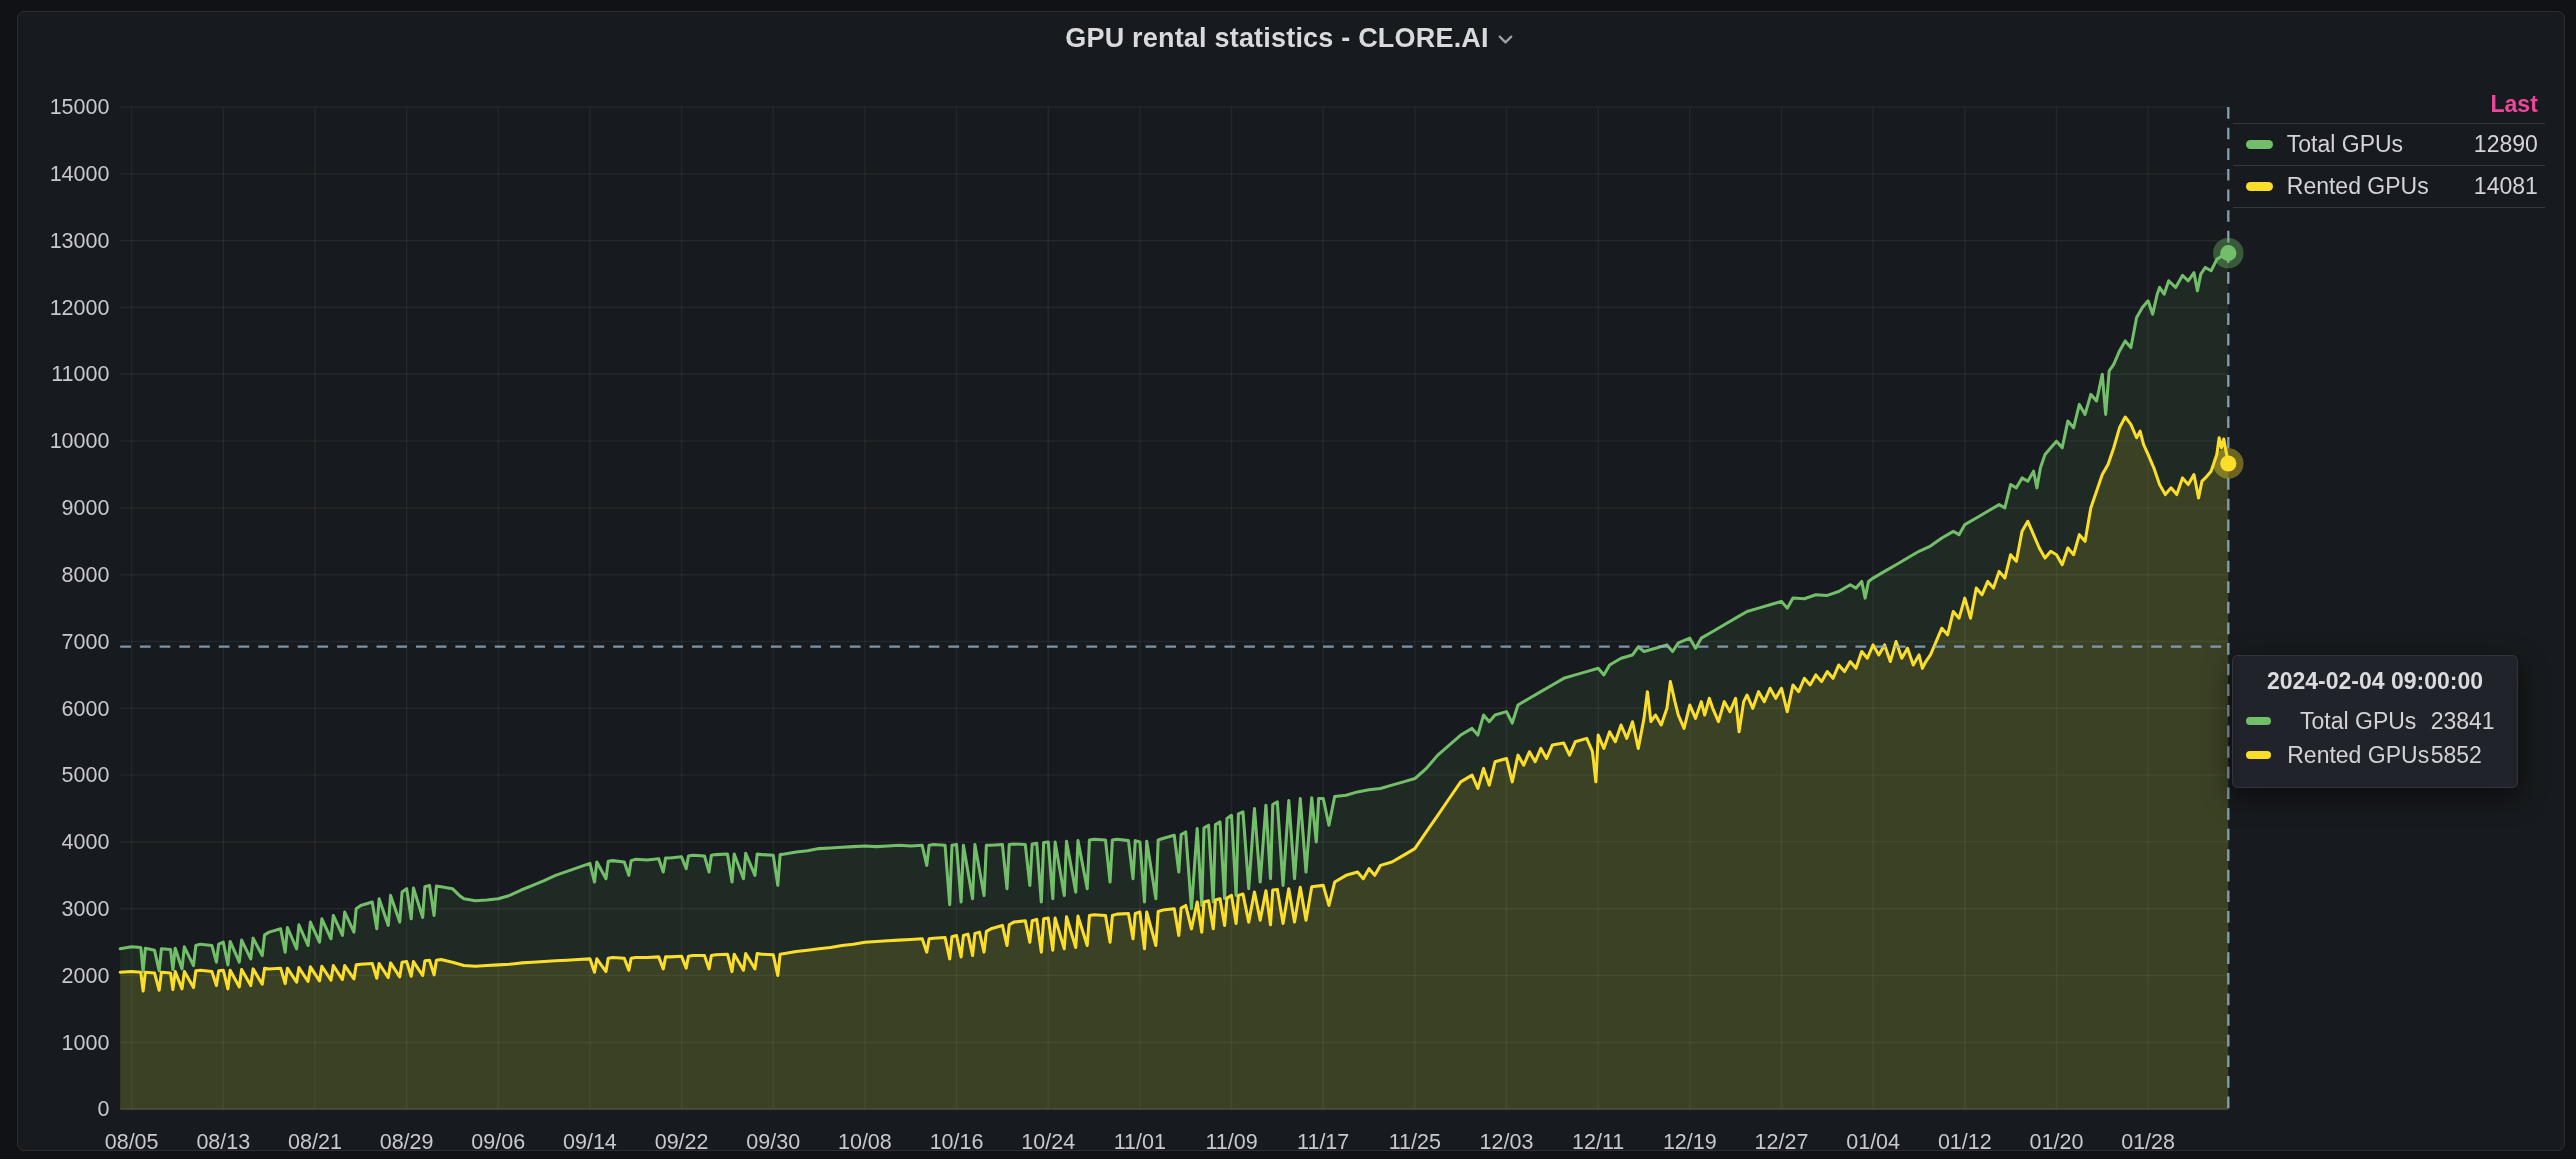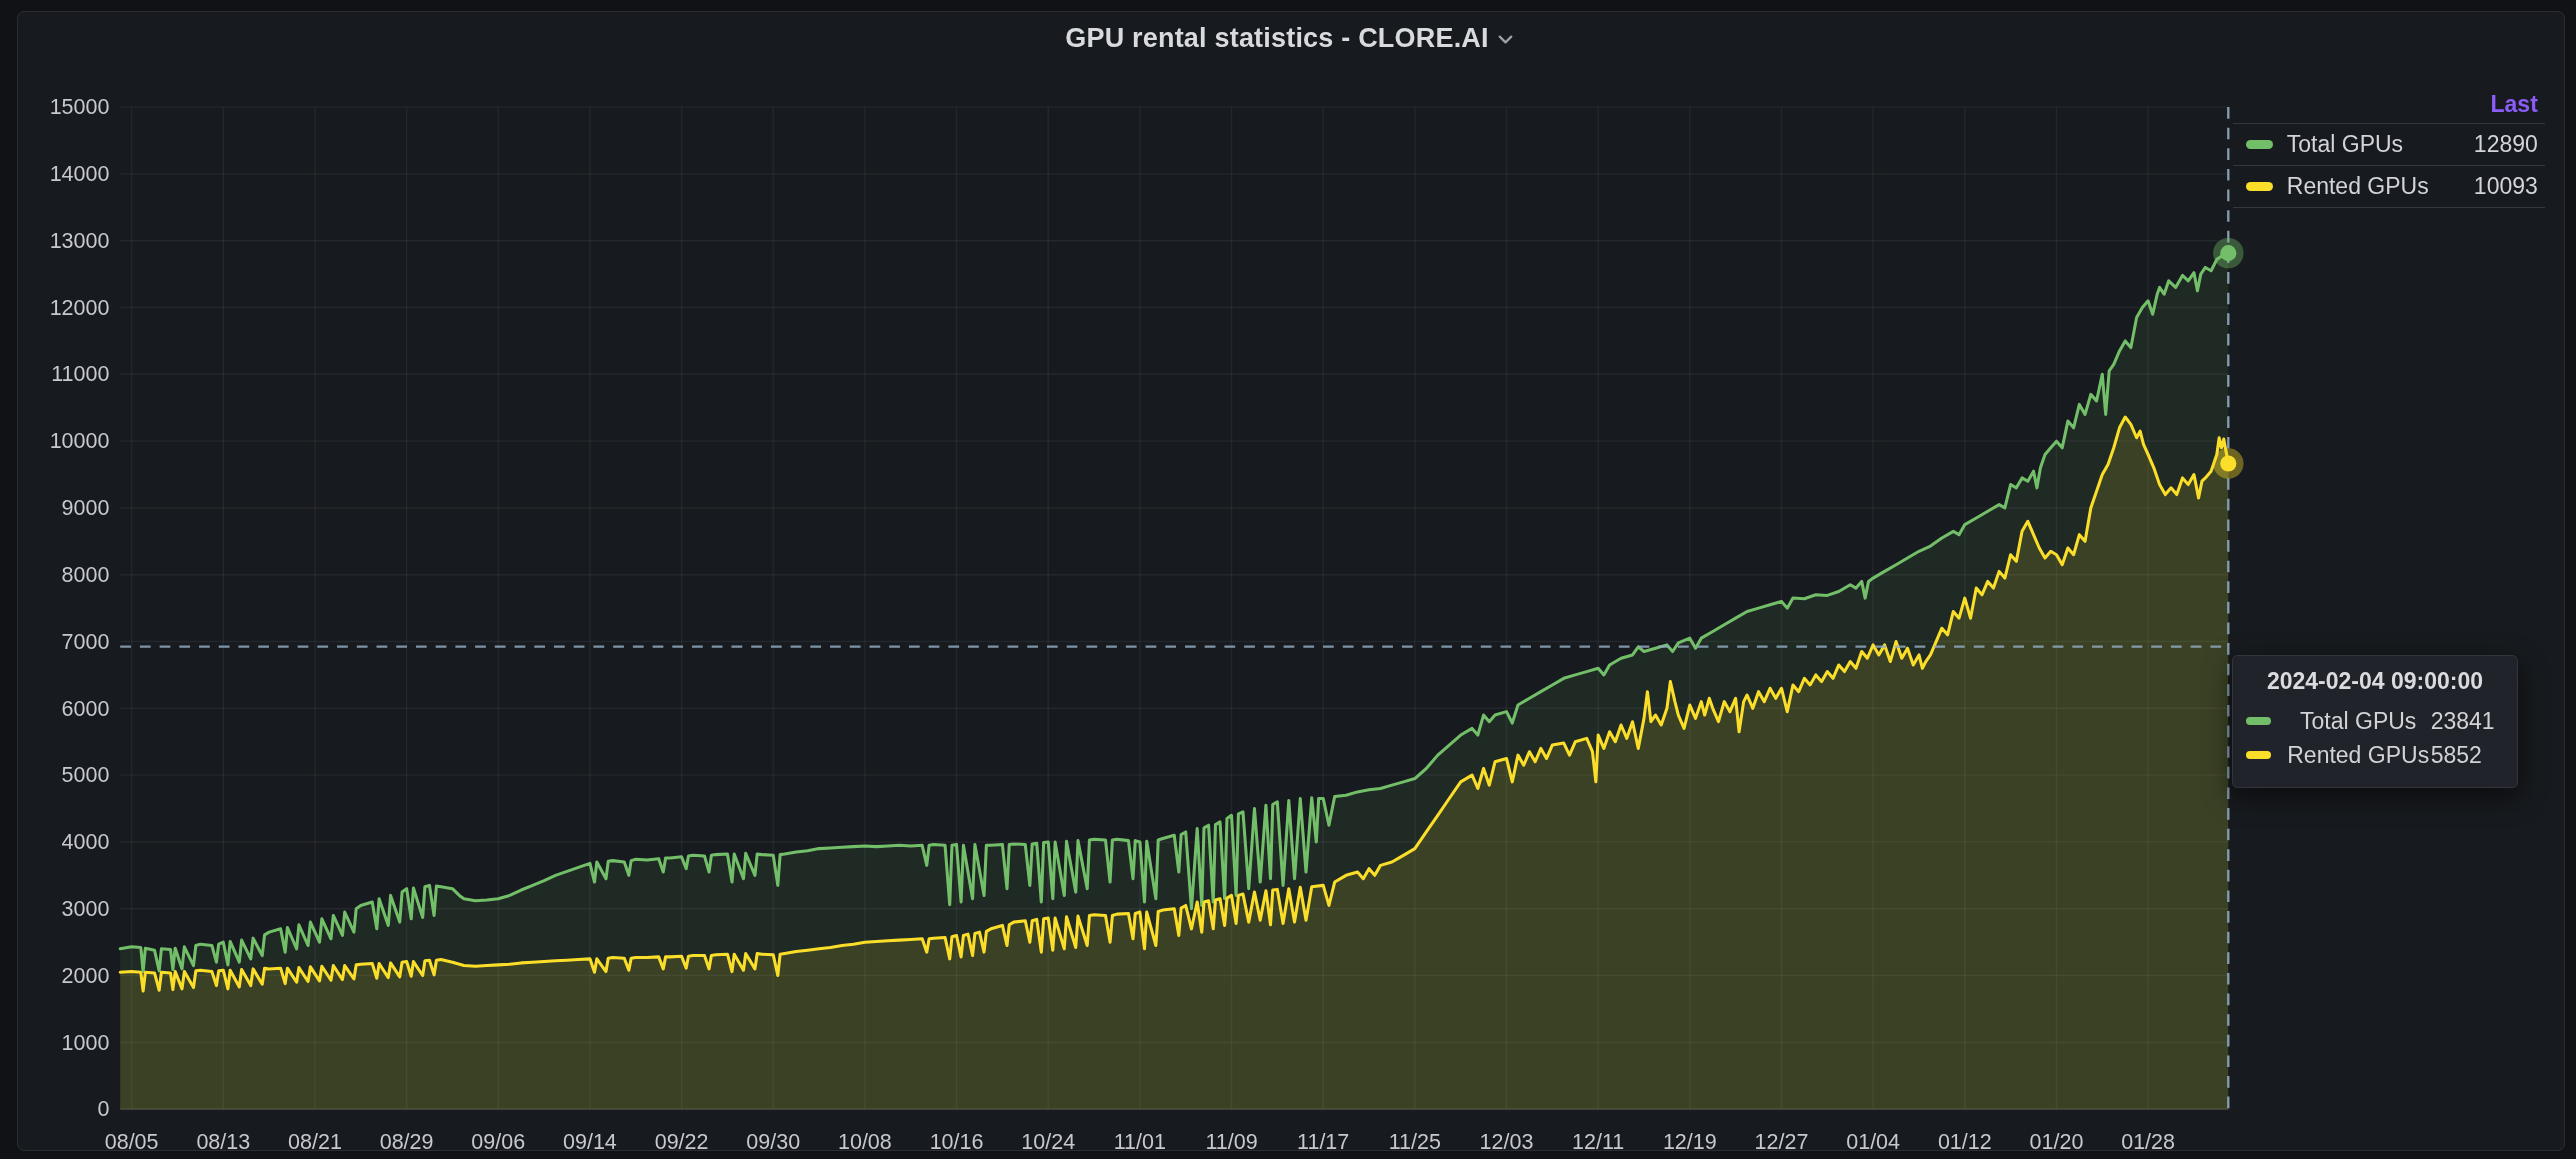--- a/index.html
+++ b/index.html
@@ -7,21 +7,21 @@
   .panel{position:absolute;left:17px;top:10.8px;width:2548px;height:1140px;background:#171a1e;
     border:0.9px solid #2b2e33;border-radius:7.2px;box-sizing:border-box;}
   .panel-header{position:absolute;left:0;top:10.8px;width:100%;display:flex;justify-content:center;
     align-items:center;gap:5px;z-index:5;}
   .panel-title{color:#d9dade;font-size:27px;font-weight:600;letter-spacing:0.2px;cursor:pointer;}
   .chevron{width:23px;height:23px;margin-top:3.6px;cursor:pointer;}
   #chart{position:absolute;left:0;top:0;width:2576px;height:1160px;}
   #chart text{font-family:"Liberation Sans", sans-serif;fill:#c7c9cf;font-size:24px;}
   
   .legend{position:absolute;left:2215px;top:73px;width:312px;z-index:6;font-size:23px;color:#d3d4d9;}
-  .legend-header{height:38px;line-height:38px;text-align:right;padding-right:7.2px;color:#8b5cf6;
+  .legend-header{height:38px;line-height:38px;text-align:right;padding-right:7.2px;color:#ec4899;
     font-weight:700;border-bottom:0.9px solid rgba(255,255,255,.13);cursor:pointer;}
   .legend-row{height:41px;display:flex;align-items:center;
     border-bottom:0.9px solid rgba(255,255,255,.13);cursor:pointer;}
   .swatch{width:27px;height:9px;border-radius:4.5px;margin-left:13.4px;flex:none;}
   .legend-label{margin-left:13.4px;white-space:nowrap;}
   .legend-value{margin-left:auto;padding-right:7.2px;text-align:center;}
   
   .tooltip{position:absolute;left:2214px;top:643px;width:286px;box-sizing:border-box;
     background:#20242a;border:0.9px solid #32363c;border-radius:5.4px;padding:12.5px 13.4px 14.3px 13.4px;
     box-shadow:0 9px 27px rgba(0,0,0,.55);z-index:7;font-size:23px;color:#d2d3d8;text-align:center;}
@@ -136,21 +136,21 @@
   <div class="legend">
     <div class="legend-header">Last</div>
     <div class="legend-row">
       <span class="swatch" style="background: rgb(115, 191, 105);"></span>
       <span class="legend-label">Total GPUs</span>
       <span class="legend-value">12890</span>
     </div>
     <div class="legend-row">
       <span class="swatch" style="background: rgb(250, 222, 42);"></span>
       <span class="legend-label">Rented GPUs</span>
-      <span class="legend-value">10093</span>
+      <span class="legend-value">14081</span>
     </div>
   </div>
 
   <div class="tooltip">
     <div class="tooltip-title">2024-02-04 09:00:00</div>
     <div class="tooltip-row">
       <span class="swatch" style="background: rgb(115, 191, 105);"></span>
       <span class="tt-label">Total GPUs</span>
       <span class="tt-value">23841</span>
     </div>

